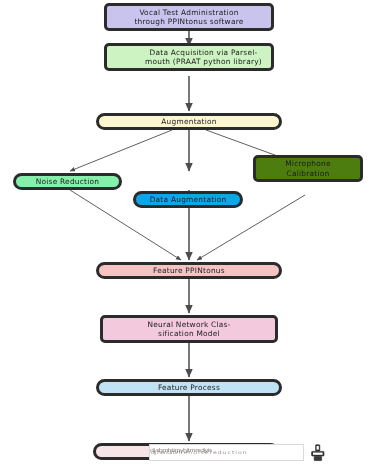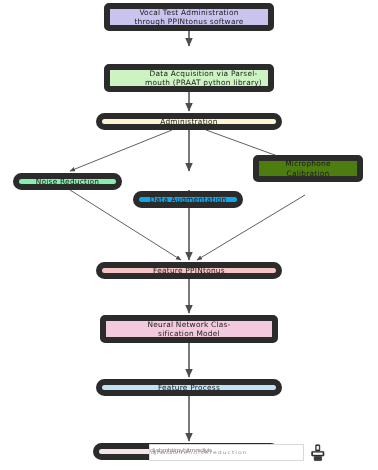--- a/index.html
+++ b/index.html
@@ -28,21 +28,21 @@
     height: 470px;
     pointer-events: none;
   }
   .node {
     position: absolute;
     box-sizing: border-box;
     display: flex;
     align-items: center;
     justify-content: center;
     text-align: center;
-    border: 6px solid #15803d;
+    border: 3px solid #15803d;
     color: #1b1b1b;
     font-size: 7.4px;
     line-height: 9.4px;
     letter-spacing: 0.25px;
     padding: 1px 4px;
     white-space: pre-line;
     z-index: 3;
   }
   .shape-rounded { border-radius: 5px; }
   .shape-stadium { border-radius: 999px; }
@@ -107,23 +107,23 @@
         <path d="M305,195 L197,260" fill="none" stroke="#4d4d4d" stroke-width="0.9" marker-end="url(#arrowhead)"></path>
         <path d="M189,279 L189,313" fill="none" stroke="#4d4d4d" stroke-width="1.5" marker-end="url(#arrowhead)"></path>
         <path d="M189,343 L189,377" fill="none" stroke="#4d4d4d" stroke-width="1.5" marker-end="url(#arrowhead)"></path>
         <path d="M189,396 L189,441" fill="none" stroke="#4d4d4d" stroke-width="1.5" marker-end="url(#arrowhead)"></path>
       </g>
   </svg>
 
   <div id="node-layer">
       <div class="node shape-rounded" style="left: 104px; top: 3px; width: 170px; height: 28px; background: rgb(201, 196, 238); border-color: rgb(43, 43, 43);">Vocal Test Administration
 through PPINtonus software</div>
-      <div class="node shape-rounded" style="left: 104px; top: 64px; width: 170px; height: 28px; background: rgb(205, 243, 195); border-color: rgb(43, 43, 43); padding-left: 33px;">Data Acquisition via Parsel-
+      <div class="node shape-rounded" style="left: 104px; top: 43px; width: 170px; height: 28px; background: rgb(205, 243, 195); border-color: rgb(43, 43, 43); padding-left: 33px;">Data Acquisition via Parsel-
 mouth (PRAAT python library)</div>
-      <div class="node shape-stadium" style="left: 96px; top: 113px; width: 186px; height: 17px; background: rgb(251, 246, 208); border-color: rgb(43, 43, 43);">Administration</div>
+      <div class="node shape-stadium" style="left: 96px; top: 113px; width: 186px; height: 17px; background: rgb(251, 246, 208); border-color: rgb(43, 43, 43);">Augmentation</div>
       <div class="node shape-stadium" style="left: 13px; top: 173px; width: 109px; height: 17px; background: #86efac; border-color: rgb(43, 43, 43);">Noise Reduction</div>
       <div class="node shape-stadium" style="left: 133px; top: 191px; width: 110px; height: 17px; background: #0ea5e9; border-color: rgb(43, 43, 43);">Data Augmentation</div>
       <div class="node shape-rounded" style="left: 253px; top: 155px; width: 110px; height: 27px; background: #4d7c0f; border-color: rgb(43, 43, 43);">Microphone
 Calibration</div>
       <div class="node shape-stadium" style="left: 96px; top: 262px; width: 186px; height: 17px; background: rgb(246, 195, 195); border-color: rgb(43, 43, 43);">Feature PPINtonus</div>
       <div class="node shape-rounded" style="left: 100px; top: 315px; width: 178px; height: 28px; background: rgb(242, 201, 221); border-color: rgb(43, 43, 43); text-align: center;">Neural Network Clas-
 sification Model</div>
       <div class="node shape-stadium" style="left: 96px; top: 379px; width: 186px; height: 17px; background: rgb(191, 226, 245); border-color: rgb(43, 43, 43);">Feature Process</div>
       <div class="node shape-stadium" style="left: 93px; top: 443px; width: 186px; height: 17px; background: rgb(247, 228, 230); border-color: rgb(43, 43, 43);">Evaluation</div>
     </div>

